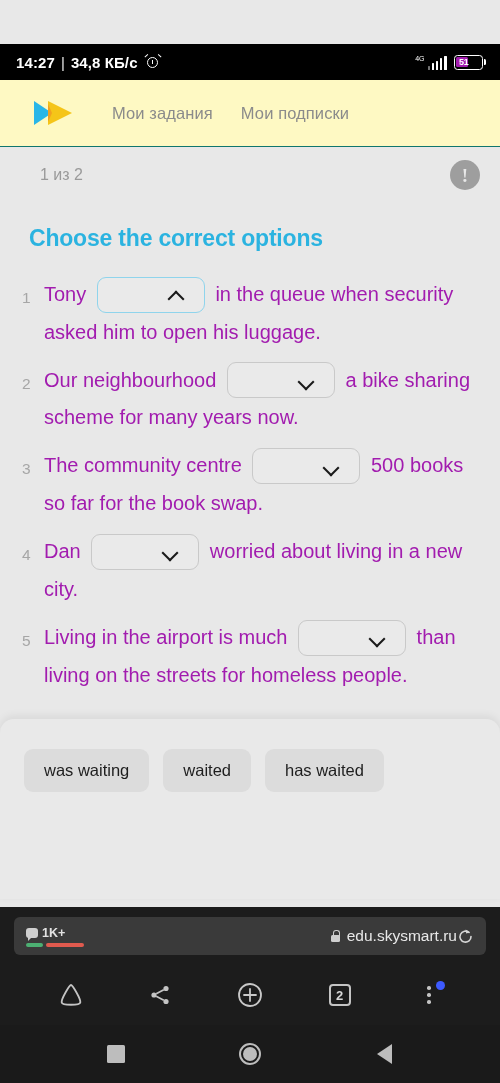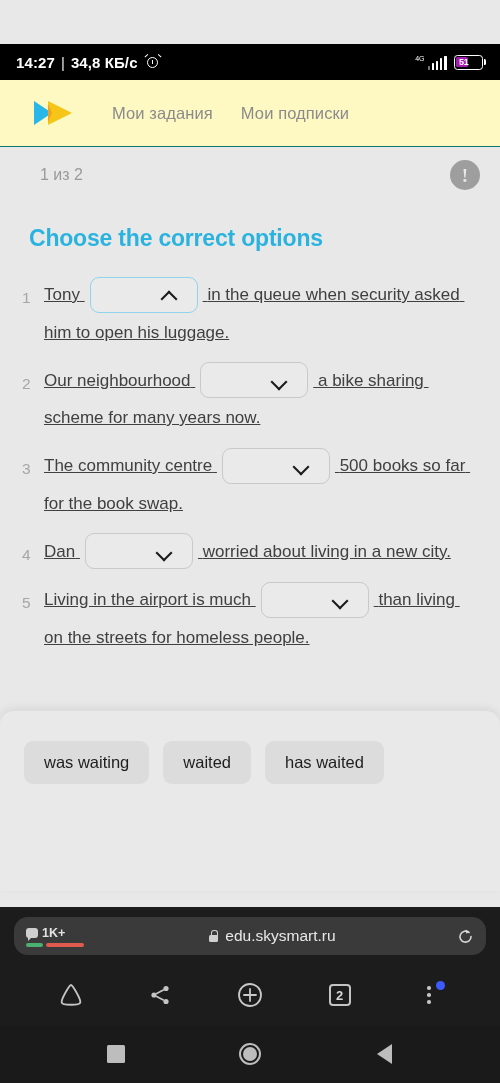--- a/index.html
+++ b/index.html
@@ -79,21 +79,21 @@
   
   .content { flex: 1 1 auto; background: #e8e8e8; padding: 0 22px; overflow: hidden; position: relative; }
   .task-title {
     color: #2bb3e0; font-size: 23px; font-weight: bold; letter-spacing: -.2px;
     margin: 22px 0 0 7px;
   }
   .q-list { margin-top: 24px; }
   .q-item { display: flex; margin-bottom: 11px; }
   .q-num { width: 22px; flex: 0 0 22px; color: #a6a6a6; font-size: 15.5px; padding-top: 13px; text-align: left; }
   .q-body {
-    flex: 1; font-size: 17px; color: #404040; line-height: 37px; text-decoration: underline;
+    flex: 1; font-size: 20px; color: #a21caf; line-height: 37px;
   }
   .q-body span.t { white-space: pre-wrap; }
   .dropdown {
     display: inline-flex; align-items: center; justify-content: flex-end;
     width: 108px; height: 36px; background: #eaeaea;
     border: 1px solid #c9c9c9; border-radius: 9px;
     vertical-align: middle; padding-right: 20px; margin: 0 5px;
     position: relative; top: -1px;
   }
   .dropdown.active { border: 1.6px solid #8fd4ec; background: #eaeaea; }
@@ -101,51 +101,51 @@
   .chev:before {
     content: ""; position: absolute; left: 1px; top: 3px;
     width: 10px; height: 10px;
     border-right: 2.6px solid #1a1a1a; border-bottom: 2.6px solid #1a1a1a;
     transform: rotate(45deg);
   }
   .chev.up:before { top: 6px; transform: rotate(-135deg); }
 
   
   .options-panel {
-    position: absolute; left: 0; right: 0; bottom: 16px; height: 180px;
+    position: absolute; left: 0; right: 0; bottom: 8px; height: 180px;
     background: #e9e9e9; border-radius: 14px 14px 0 0;
     box-shadow: 0 -3px 9px rgba(0,0,0,.07);
     padding: 30px 24px 0 24px;
     display: flex; flex-wrap: wrap; align-content: flex-start; gap: 13px 14px;
   }
   .opt-chip {
     background: #dcdcdc; border-radius: 9px; padding: 13px 20px;
     font-size: 16.5px; color: #1e1e1e; line-height: 1;
   }
 
   
   .browser { background: #1c1c1c; flex: 0 0 58px; display: flex; align-items: center; padding: 0 14px; }
   .omnibox {
-    flex: 1; height: 38px; background: #3a3a3a; border-radius: 14px;
+    flex: 1; height: 38px; background: #3a3a3a; border-radius: 6px;
     display: flex; align-items: center; padding: 0 12px; position: relative;
   }
   .omni-left { display: flex; flex-direction: column; gap: 3px; width: 62px; }
   .omni-count { display: flex; align-items: center; gap: 4px; }
   .bubble { width: 12px; height: 10px; background: #cfcfcf; border-radius: 3px; position: relative; }
   .bubble:after {
     content: ""; position: absolute; left: 2px; bottom: -3px; width: 0; height: 0;
     border-left: 3px solid #cfcfcf; border-top: 3px solid #cfcfcf;
     border-right: 3px solid transparent; border-bottom: 3px solid transparent;
   }
   .cnt-txt { color: #e2e2e2; font-size: 12.5px; font-weight: bold; }
   .omni-bars { display: flex; gap: 3px; }
   .omni-bars i { height: 4px; border-radius: 2px; display: block; }
   .omni-bars i.g { width: 17px; background: #4caf72; }
   .omni-bars i.r { width: 38px; background: #e05a4e; }
-  .omni-center { flex: 1; display: flex; align-items: center; justify-content: center; gap: 7px; }
+  .omni-center { flex: 1; display: flex; align-items: center; justify-content: flex-end; gap: 7px; }
   .lock { width: 9px; height: 12px; position: relative; }
   .lock:before {
     content: ""; position: absolute; bottom: 0; left: 0; width: 9px; height: 7px;
     background: #cfcfcf; border-radius: 1.5px;
   }
   .lock:after {
     content: ""; position: absolute; top: 0; left: 2px; width: 5px; height: 6px;
     border: 1.6px solid #cfcfcf; border-bottom: none; border-radius: 3px 3px 0 0;
   }
   .omni-url { color: #e8e8e8; font-size: 15.5px; }

